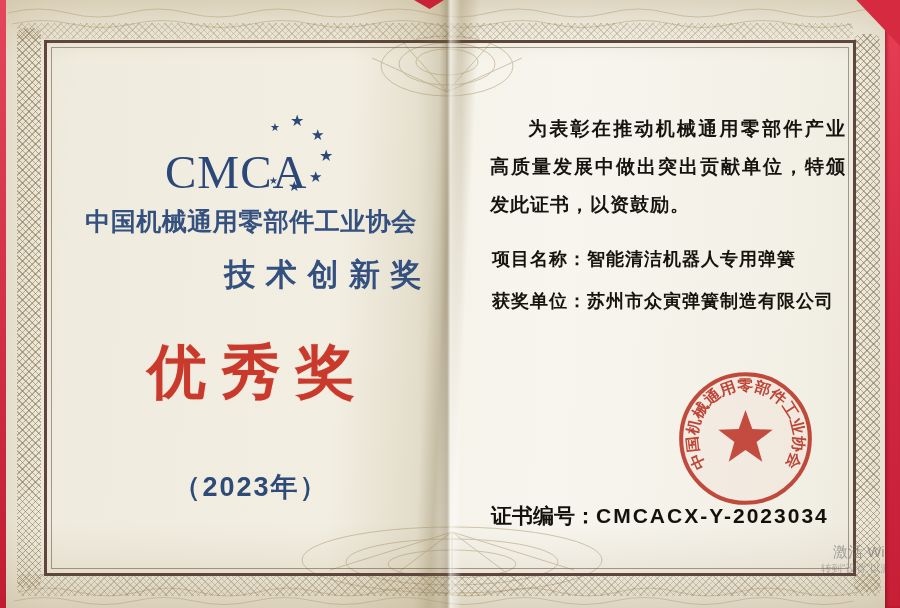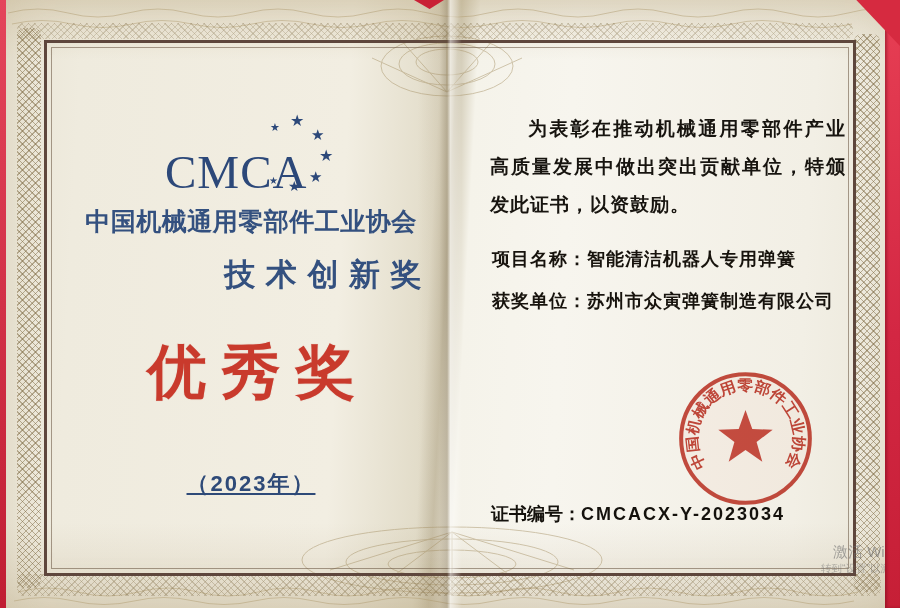--- a/index.html
+++ b/index.html
@@ -53,38 +53,38 @@
     color:#33507f;
   }
   .award-level{
     position:absolute;left:70px;top:333px;width:362px;text-align:center;
     font-family:"Liberation Serif","DejaVu Serif",serif;
     font-size:59px;font-weight:bold;letter-spacing:.26em;padding-left:.26em;box-sizing:border-box;
     color:#c93a2c;text-shadow:0 0 1px rgba(180,40,25,.4);
   }
   .year-label{
     position:absolute;left:70px;top:469px;width:362px;text-align:center;
-    font-size:22px;font-weight:600;letter-spacing:2px;color:#2e4a78;text-decoration:underline;
+    font-size:27px;font-weight:600;letter-spacing:2px;color:#2e4a78;
   }
   
   .citation{
     position:absolute;left:490px;top:110px;width:356px;
     font-family:"Liberation Serif","DejaVu Serif",serif;
     font-size:19px;font-weight:600;line-height:38px;letter-spacing:1px;
     color:#17140f;text-indent:2em;text-align:justify;margin:0;
   }
   .field-row{position:absolute;left:492px;font-size:18px;font-weight:bold;letter-spacing:1px;color:#17130d;white-space:nowrap;}
   .field-row.r1{top:247px;} .field-row.r2{top:289px;} .field-row.r3{top:330px;}
   .seal{position:absolute;left:674px;top:367px;mix-blend-mode:multiply;opacity:.95;}
   .issue-date{
     position:absolute;left:649px;top:436px;z-index:6;white-space:nowrap;
     font-family:"Liberation Serif","DejaVu Serif",serif;
     font-size:21px;font-weight:600;letter-spacing:5.5px;color:#151310;
   }
-  .cert-no{position:absolute;left:491px;top:502px;font-size:18px;font-weight:bold;color:#14110c;white-space:nowrap;}
+  .cert-no{position:absolute;left:491px;top:502px;font-size:21px;font-weight:bold;color:#14110c;white-space:nowrap;}
   .cert-no .num{letter-spacing:2px;}
   
   .wm{position:absolute;color:rgba(108,108,108,.6);white-space:nowrap;z-index:8;}
   .wm1{left:833px;top:543px;font-size:15px;}
   .wm2{left:821px;top:562px;font-size:10.5px;color:rgba(108,108,108,.48);}
   
   .red-left{position:absolute;left:0;top:0;width:6px;height:608px;background:linear-gradient(180deg,#e4455b,#c01d33);z-index:9;}
   .red-right{position:absolute;left:885px;top:0;width:15px;height:608px;background:linear-gradient(180deg,#e73f54 0%,#d32743 55%,#c61f36 100%);z-index:9;box-shadow:inset 2px 0 3px rgba(120,10,25,.5);}
   .red-wedge{position:absolute;left:848px;top:0;width:52px;height:46px;background:#d62a40;clip-path:polygon(16% 0,100% 0,100% 100%);z-index:9;}
   .red-notch{position:absolute;left:414px;top:0;width:30px;height:9px;background:#c92135;clip-path:polygon(0 0,100% 0,52% 100%);z-index:9;}

